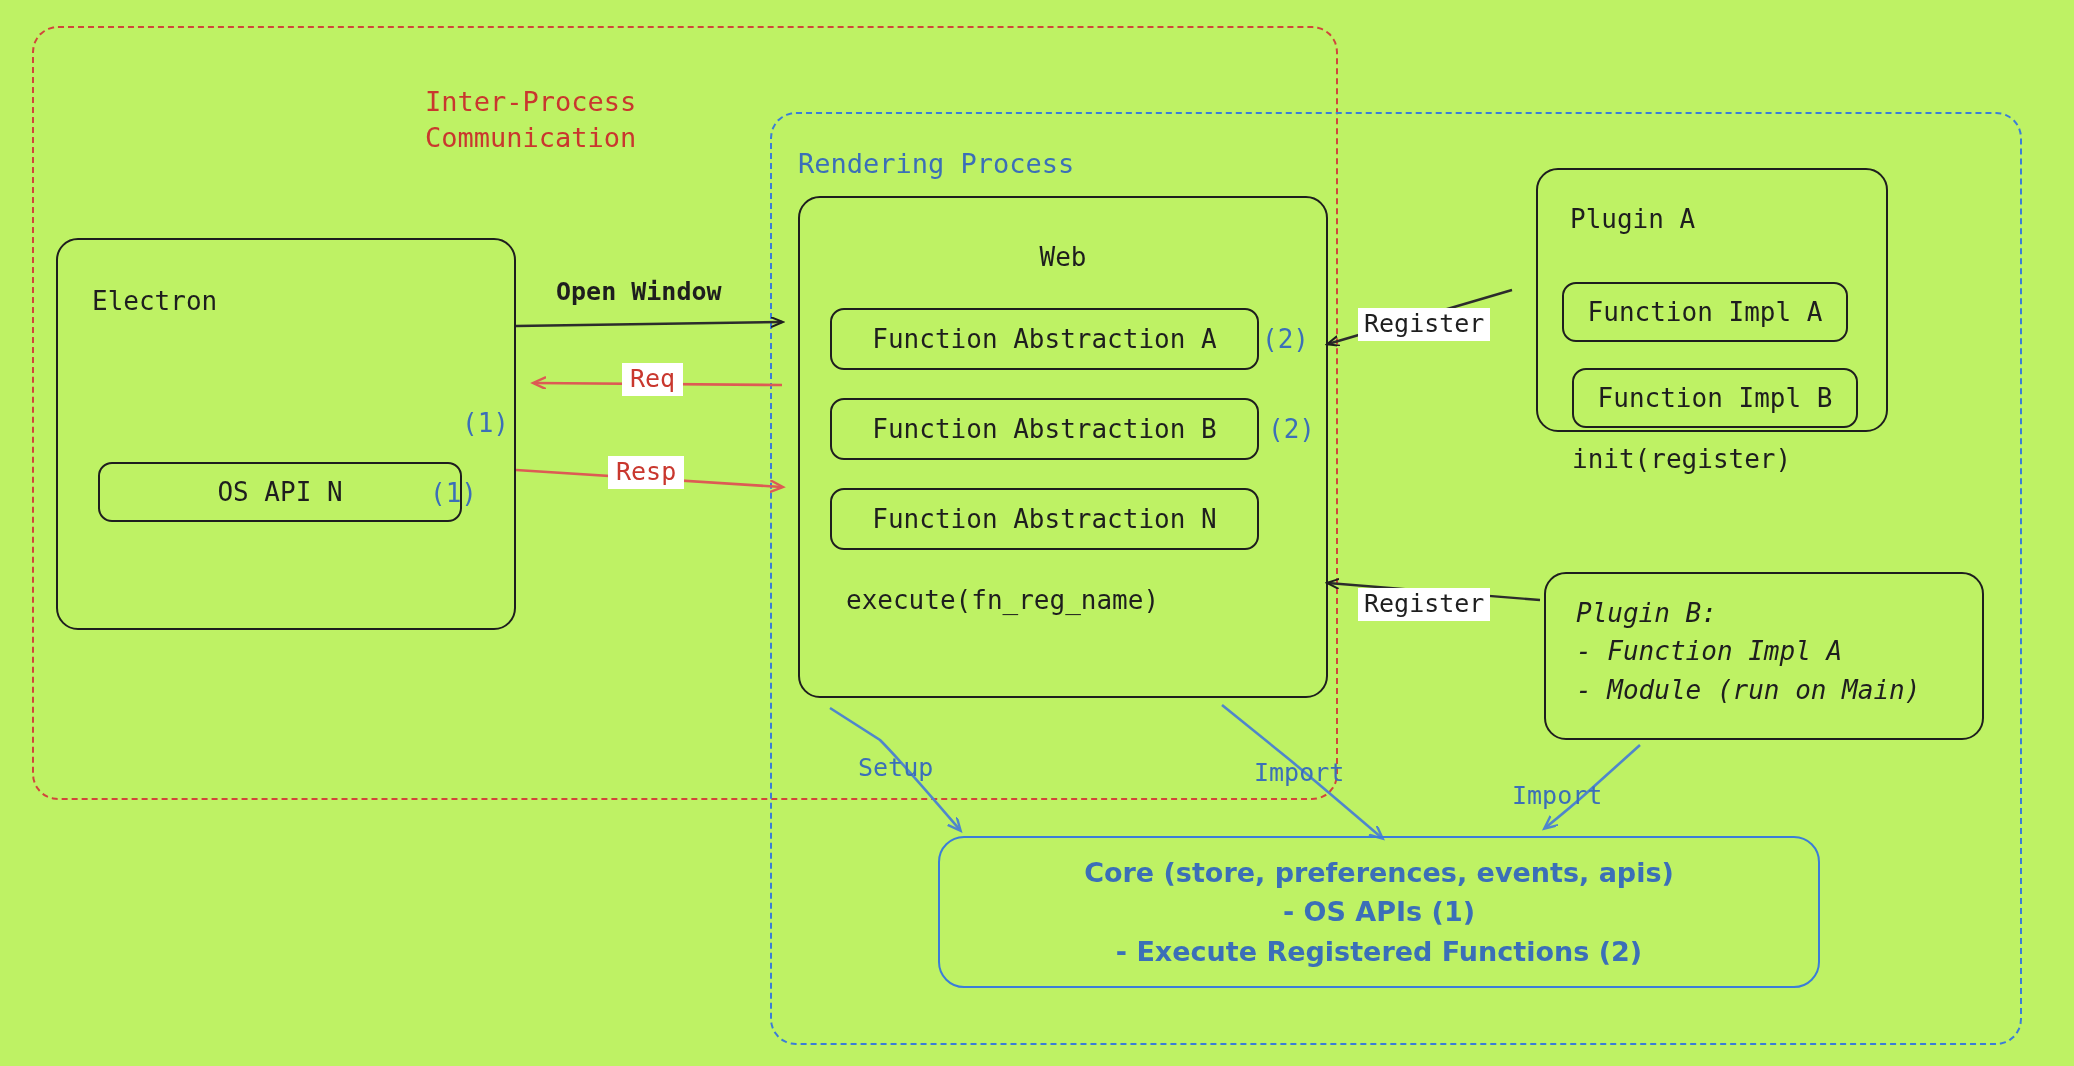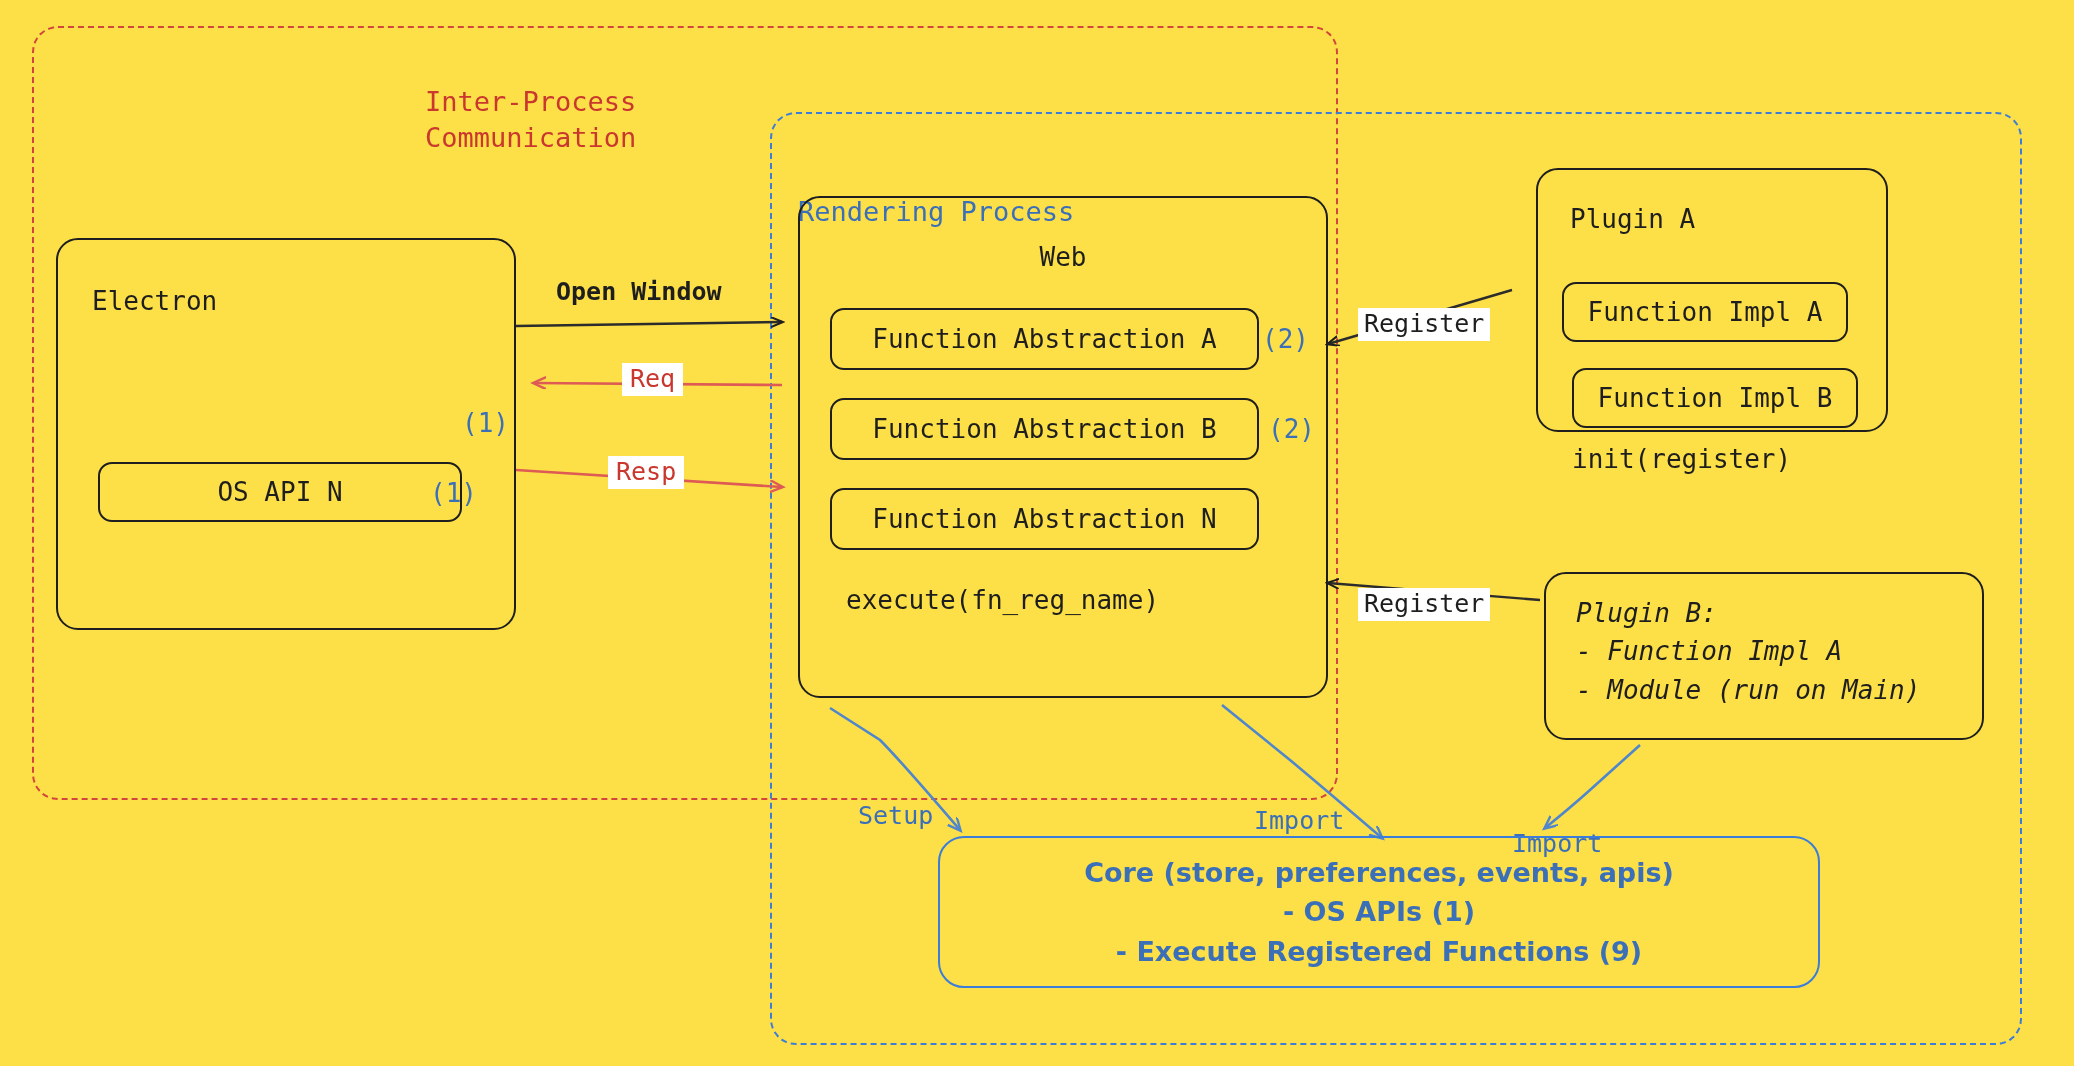--- a/index.html
+++ b/index.html
@@ -7,21 +7,21 @@
     padding: 0;
     background: #ffffff;
   }
   body {
     font-family: "DejaVu Sans Mono", monospace;
   }
   #canvas {
     position: relative;
     width: 2074px;
     height: 1066px;
-    background: #fde047;
+    background: #bef264;
     overflow: hidden;
   }
   svg.layer {
     position: absolute;
     left: 0;
     top: 0;
     width: 2074px;
     height: 1066px;
     pointer-events: none;
   }
@@ -45,21 +45,21 @@
     justify-content: center;
     text-align: center;
   }
   .lbl {
     font-family: "DejaVu Sans Mono", monospace;
     color: #1e1e1e;
     white-space: pre;
     line-height: 1.32;
   }
   .txt-red  { color: #c9372e; }
-  .txt-blue { color: #3b6fb8; margin-top: 48px; }
+  .txt-blue { color: #3b6fb8; }
 
   .box-title {
     font-size: 26px;
     color: #1e1e1e;
   }
   .box-body {
     font-size: 26px;
     color: #1e1e1e;
   }
   .marker {
@@ -220,16 +220,16 @@
   <div class="node solid-box" style="left:1544px; top:572px; width:440px; height:168px;font-style:italic;">
     <div class="lbl box-body" style="margin:22px 0 0 30px;">Plugin B:</div>
     <div class="lbl box-body" style="margin:4px 0 0 30px;">- Function Impl A</div>
     <div class="lbl box-body" style="margin:4px 0 0 30px;">- Module (run on Main)</div>
   </div>
 
   <div class="node" style="left:938px; top:836px; width:882px; height:152px;
               border:2.6px solid #3b7dd8; border-radius:26px; justify-content:center; align-items:center;">
     <div class="core-text">Core (store, preferences, events, apis)</div>
     <div class="core-text">- OS APIs (1)</div>
-    <div class="core-text">- Execute Registered Functions (9)</div>
+    <div class="core-text">- Execute Registered Functions (2)</div>
   </div>
 
 </div>
 
 </body></html>

